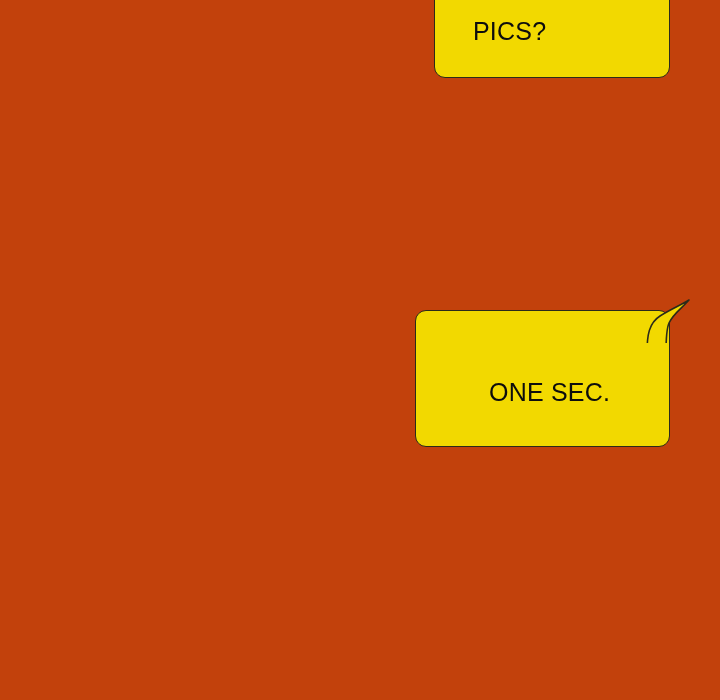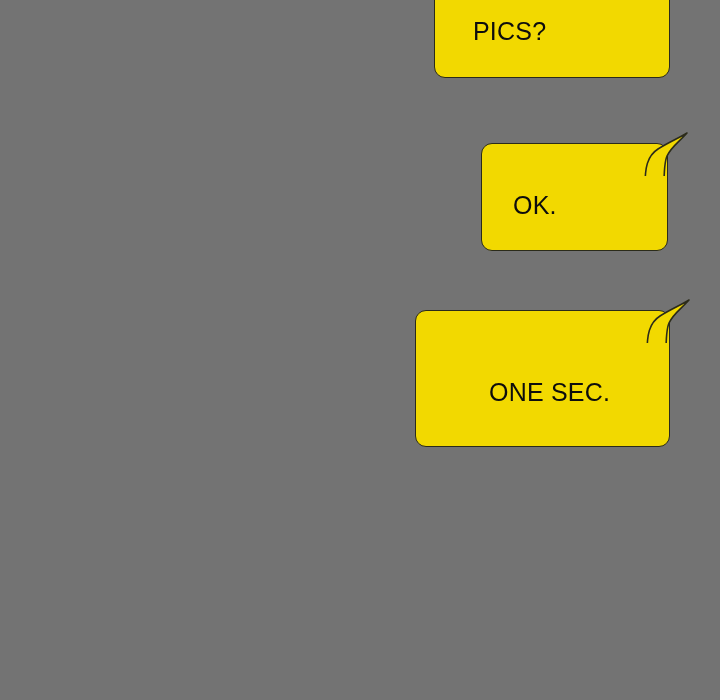--- a/index.html
+++ b/index.html
@@ -14,21 +14,21 @@
     overflow: hidden;
     position: relative;
   }
 
   #comic-stage {
     position: absolute;
     top: 0;
     left: 0;
     width: 720px;
     height: 700px;
-    background: #737373;
+    background: #c2410c;
     overflow: hidden;
     text-align: center;
   }
 
   .bubble {
     position: absolute;
     box-sizing: border-box;
     background: #f2d900;
     border: 1.6px solid #2b2b1a;
     border-radius: 11px;
@@ -104,29 +104,20 @@
 </style>
 </head>
 <body>
 
 <div id="comic-stage">
 
   <div class="bubble" id="bubble-pics">
     <span class="bubble-text">PICS?</span>
   </div>
 
-  <div class="bubble" id="bubble-ok">
-    <span class="bubble-text">OK.</span>
-    <span class="tail">
-      <svg viewBox="0 0 46 56" xmlns="http://www.w3.org/2000/svg">
-        <path d="M 2 54 C 2 36, 4 24, 15 17 C 26 10, 36 6, 44 1 C 36 10, 28 15, 24 24 C 21 31, 21 42, 21 54 Z" fill="#f2d900" stroke="#2b2b1a" stroke-width="1.6" stroke-linejoin="round" stroke-linecap="round"></path>
-        <rect x="1" y="44" width="22" height="12" fill="#f2d900" stroke="none"></rect>
-      </svg>
-    </span>
-  </div>
 
   <div class="bubble" id="bubble-onesec">
     <span class="bubble-text">ONE SEC.</span>
     <span class="tail">
       <svg viewBox="0 0 46 56" xmlns="http://www.w3.org/2000/svg">
         <path d="M 2 54 C 2 36, 4 24, 15 17 C 26 10, 36 6, 44 1 C 36 10, 28 15, 24 24 C 21 31, 21 42, 21 54 Z" fill="#f2d900" stroke="#2b2b1a" stroke-width="1.6" stroke-linejoin="round" stroke-linecap="round"></path>
         <rect x="1" y="44" width="22" height="12" fill="#f2d900" stroke="none"></rect>
       </svg>
     </span>
   </div>

